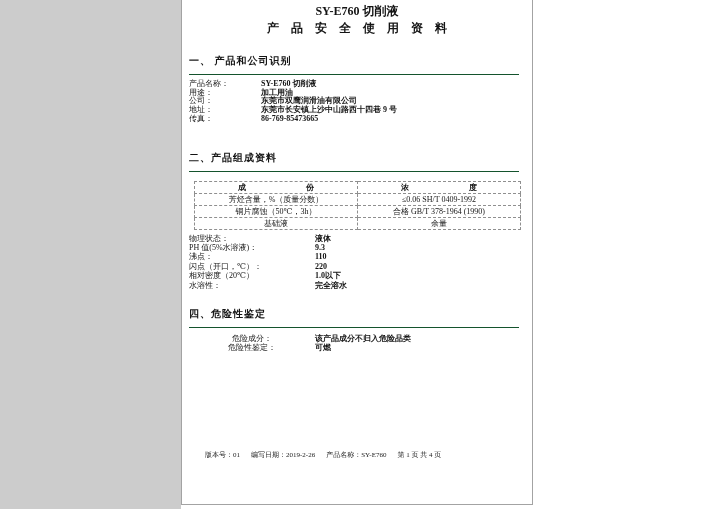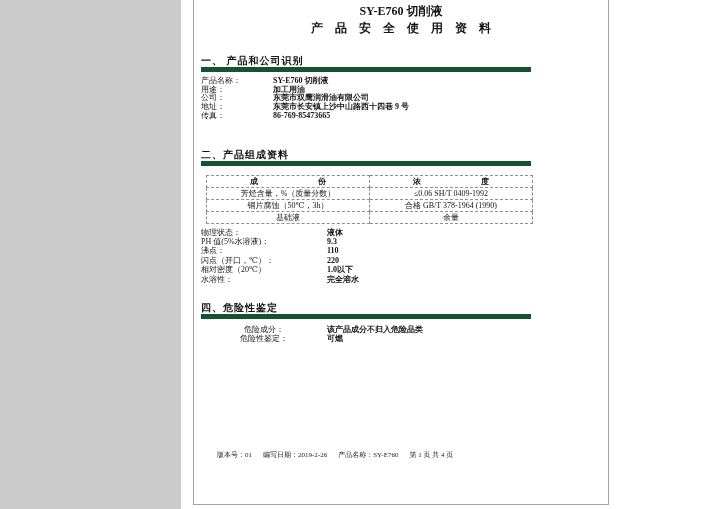--- a/index.html
+++ b/index.html
@@ -11,28 +11,27 @@
     color:#141414;
     overflow:hidden;
   }
   .gray-band {
     position:absolute; left:0; top:0;
     width:181px; height:509px;
     background:#cccccc;
   }
   .page {
     position:absolute; left:181px; top:0;
-    width:416px; height:505px;
+    width:352px; height:505px;
     background:#ffffff;
     border-left:1px solid #a3a3a3;
     border-right:1px solid #a3a3a3;
     border-bottom:1px solid #a3a3a3;
     padding-top:5px;
     overflow:hidden;
-    margin-left:12px;
   }
   .doc-title {
     text-align:center;
     font-weight:bold;
     font-size:12px;
     line-height:13px;
   }
   .doc-subtitle {
     text-align:center;
     font-weight:bold;
@@ -43,22 +42,22 @@
     padding-left:12px;
     white-space:nowrap;
   }
   .section-heading {
     margin-left:7px;
     width:330px;
     font-weight:bold;
     font-size:10px;
     line-height:11px;
     letter-spacing:1px;
-    border-bottom:5px solid #14532d;
-    padding-bottom:1px;
+    border-bottom:1px solid #14532d;
+    padding-bottom:8px;
   }
   .h-sec1 { margin-top:20px; }
   .h-sec2 { margin-top:28px; }
   .h-sec3 { margin-top:14px; }
   .h-sec4 { margin-top:18px; }
   .kv { margin-left:7px; font-size:8px; }
   .kv1 { margin-top:5px; }
   .kv3 { margin-top:4px; }
   .kv4 { margin-top:6px;text-align:center; }
   .kv-row { display:flex; align-items:baseline; }

